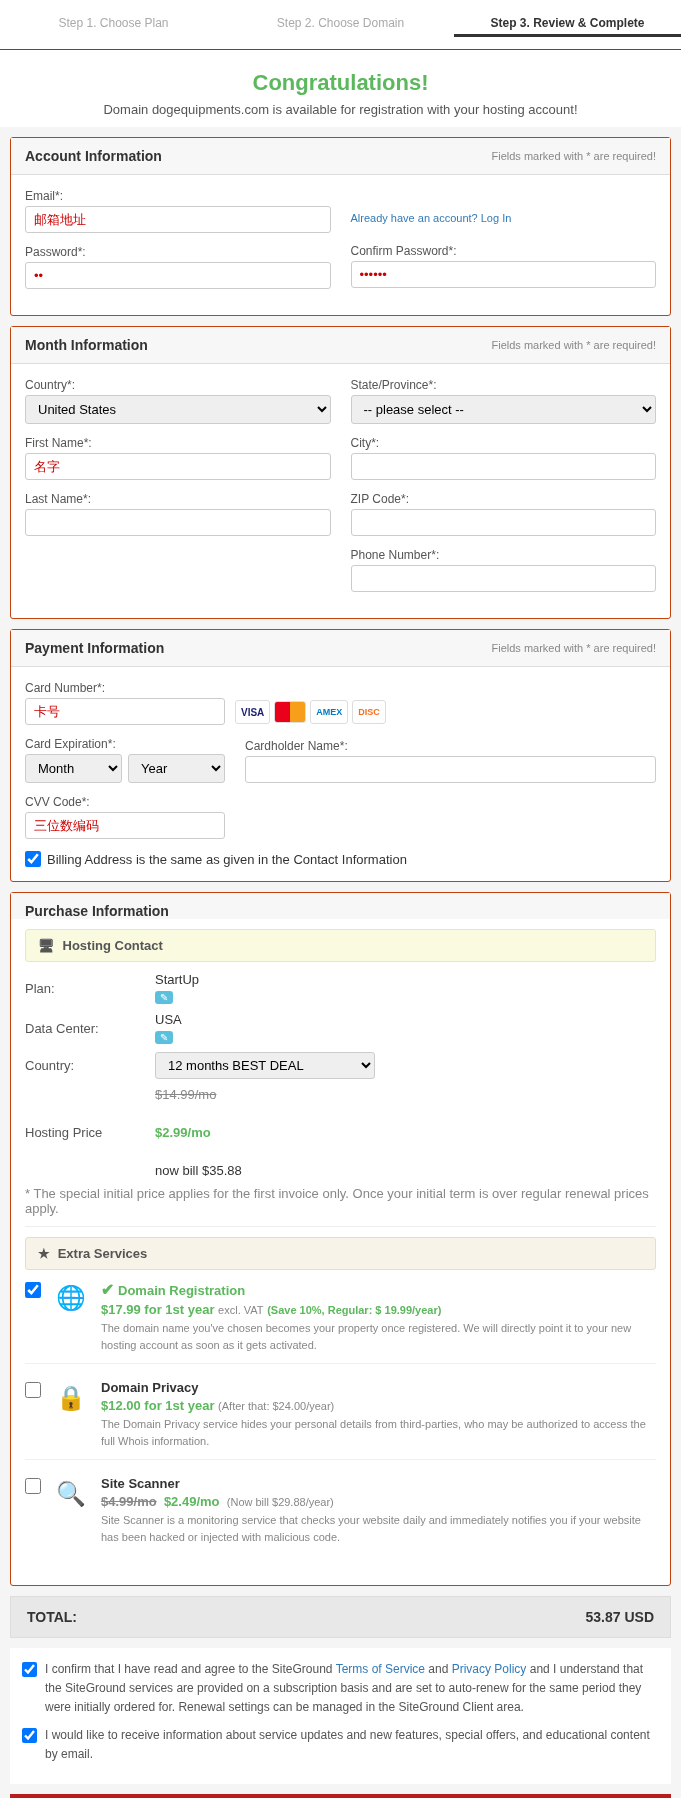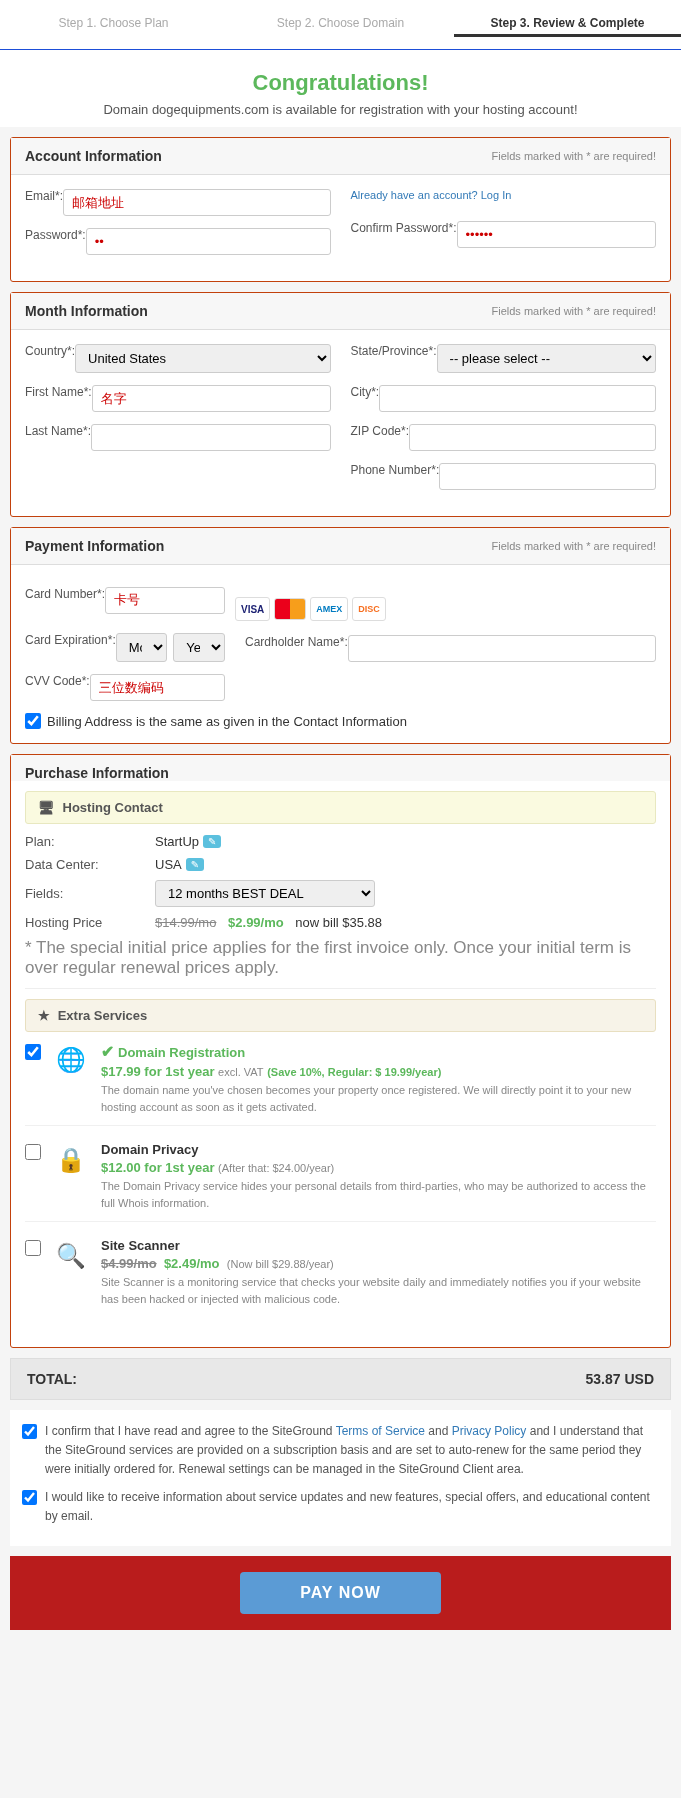--- a/index.html
+++ b/index.html
@@ -17,21 +17,21 @@
 
     
     .card { background: #fff; margin: 10px; border: 1px solid #c2410c; border-radius: 3px; }
     .card-header { background: #f7f7f7; border-bottom: 1px solid #ddd; padding: 10px 14px; display: flex; justify-content: space-between; align-items: center; }
     .card-header-title { font-weight: bold; font-size: 14px; color: #333; }
     .card-header-note { font-size: 11px; color: #888; }
     .card-body { padding: 14px; }
 
     
     .form-row { display: flex; align-items: flex-start; margin-bottom: 12px; gap: 10px; }
-    .form-group { display: flex; flex-direction: row; flex: 1; }
+    .form-group { display: flex; flex-direction: column; flex: 1; }
     .form-group label { font-size: 12px; color: #555; margin-bottom: 3px; white-space: nowrap; }
     .form-group input, .form-group select { border: 1px solid #ccc; border-radius: 3px; padding: 5px 8px; font-size: 13px; width: 100%; }
 
     .two-col { display: flex; gap: 20px; }
     .two-col .left-col { flex: 1; }
     .two-col .right-col { flex: 1; }
 
     
     a { color: #337ab7; text-decoration: none; }
     .card-logo { border: 1px solid #ddd; border-radius: 3px; padding: 2px 5px; font-size: 10px; font-weight: bold; height: 24px; display: flex; align-items: center; justify-content: center; }
@@ -39,30 +39,30 @@
     .amex-logo { color: #007bc1; font-size: 9px; }
     .disc-logo { color: #f76f20; font-size: 9px; }
 
     
     .checkbox-row { display: flex; align-items: center; gap: 6px; margin-top: 6px; }
     .checkbox-row input[type=checkbox] { width: 16px; height: 16px; }
     .subsection-header { background: #fafae0; border: 1px solid #e8e8c0; border-radius: 3px; padding: 8px 12px; display: flex; align-items: center; gap: 8px; font-weight: bold; font-size: 13px; color: #555; margin-bottom: 10px; }
 
     .info-row { display: flex; align-items: center; margin-bottom: 8px; }
     .info-label { font-size: 13px; color: #555; width: 130px; flex-shrink: 0; }
-    .info-value { font-size: 13px; color: #333; display: flex; align-items: center; gap: 4px; }
+    .info-value { font-size: 13px; color: #333; display: flex; align-items: flex-start; gap: 4px; flex-direction: column; }
     .badge-btn { background: #5bc0de; color: #fff; font-size: 10px; border-radius: 3px; padding: 1px 5px; cursor: pointer; border: none; }
 
     .period-select { border: 1px solid #ccc; border-radius: 3px; padding: 4px 8px; font-size: 13px; min-width: 220px; }
 
     .price-original { text-decoration: line-through; color: #888; }
     .price-current { color: #5cb85c; font-weight: bold; }
     .price-bill { color: #333; }
 
-    .price-note { font-size: 17px; color: #888; margin-top: 6px; margin-bottom: 10px; }
+    .price-note { font-size: 13px; color: #888; margin-top: 6px; margin-bottom: 10px; }
 
     
     .divider { border: none; border-top: 1px solid #eee; margin: 10px 0; }
 
     
     .extra-subsection-header { background: #f7f3e8; border: 1px solid #e8dfc0; border-radius: 3px; padding: 8px 12px; display: flex; align-items: center; gap: 8px; font-weight: bold; font-size: 13px; color: #555; margin-bottom: 10px; }
 
     .service-row { display: flex; align-items: flex-start; gap: 10px; margin-bottom: 16px; padding-bottom: 10px; border-bottom: 1px solid #f0f0f0; }
     .service-check { padding-top: 2px; }
     .service-check input[type=checkbox] { width: 16px; height: 16px; }
@@ -127,21 +127,21 @@
           </div>
         </div>
         <div class="form-row">
           <div class="form-group">
             <label>Password*:</label>
             <input type="password" style="color: rgb(204, 0, 0);" placeholder="" value="密码">
           </div>
         </div>
       </div>
       <div class="right-col">
-        <div class="form-row" style="margin-bottom:4px;">
+        <div class="form-row" style="margin-bottom:4px;margin-top:23px;">
           <a href="#" class="already-link">Already have an account? Log In</a>
         </div>
         <div class="form-row" style="margin-top:20px;">
           <div class="form-group">
             <label>Confirm Password*:</label>
             <input type="password" style="color: rgb(204, 0, 0);" placeholder="" value="重复输入密码">
           </div>
         </div>
       </div>
     </div>
@@ -294,21 +294,21 @@
       </span>
     </div>
     <div class="info-row">
       <span class="info-label">Data Center:</span>
       <span class="info-value">
         <span>USA</span>
         <button class="badge-btn">✎</button>
       </span>
     </div>
     <div class="info-row">
-      <span class="info-label">Fields:</span>
+      <span class="info-label">Country:</span>
       <select class="period-select">
         <option>12 months BEST DEAL</option>
         <option>1 month</option>
         <option>24 months</option>
         <option>36 months</option>
       </select>
     </div>
     <div class="info-row">
       <span class="info-label">Hosting Price</span>
       <span class="info-value">

